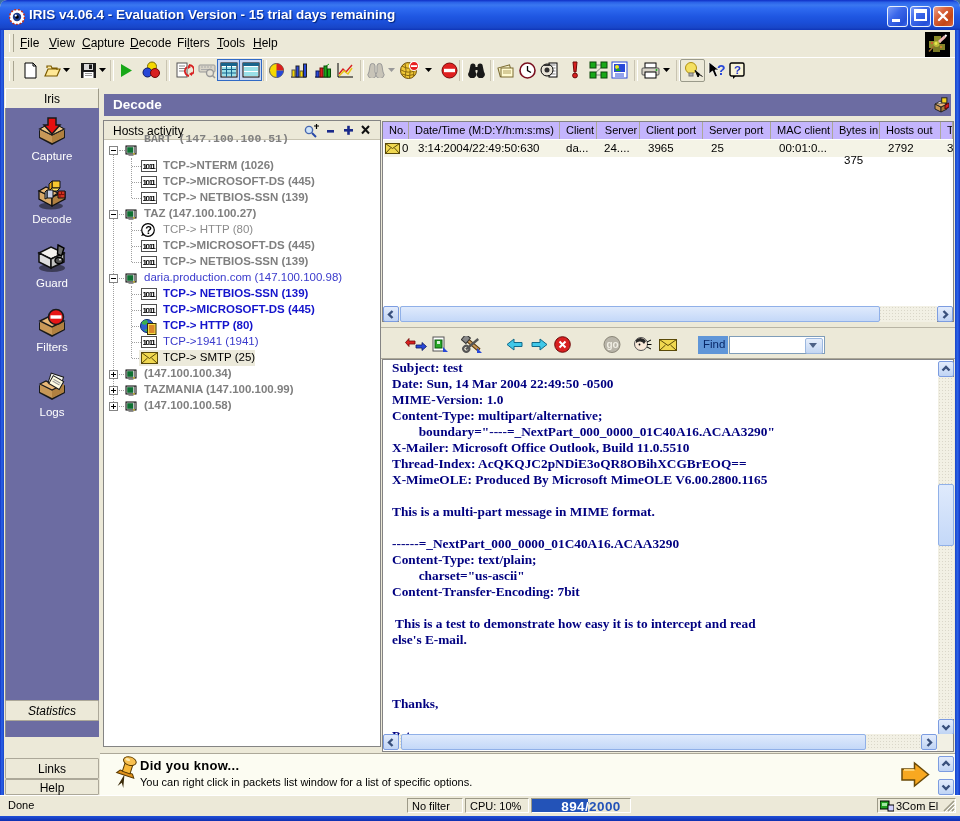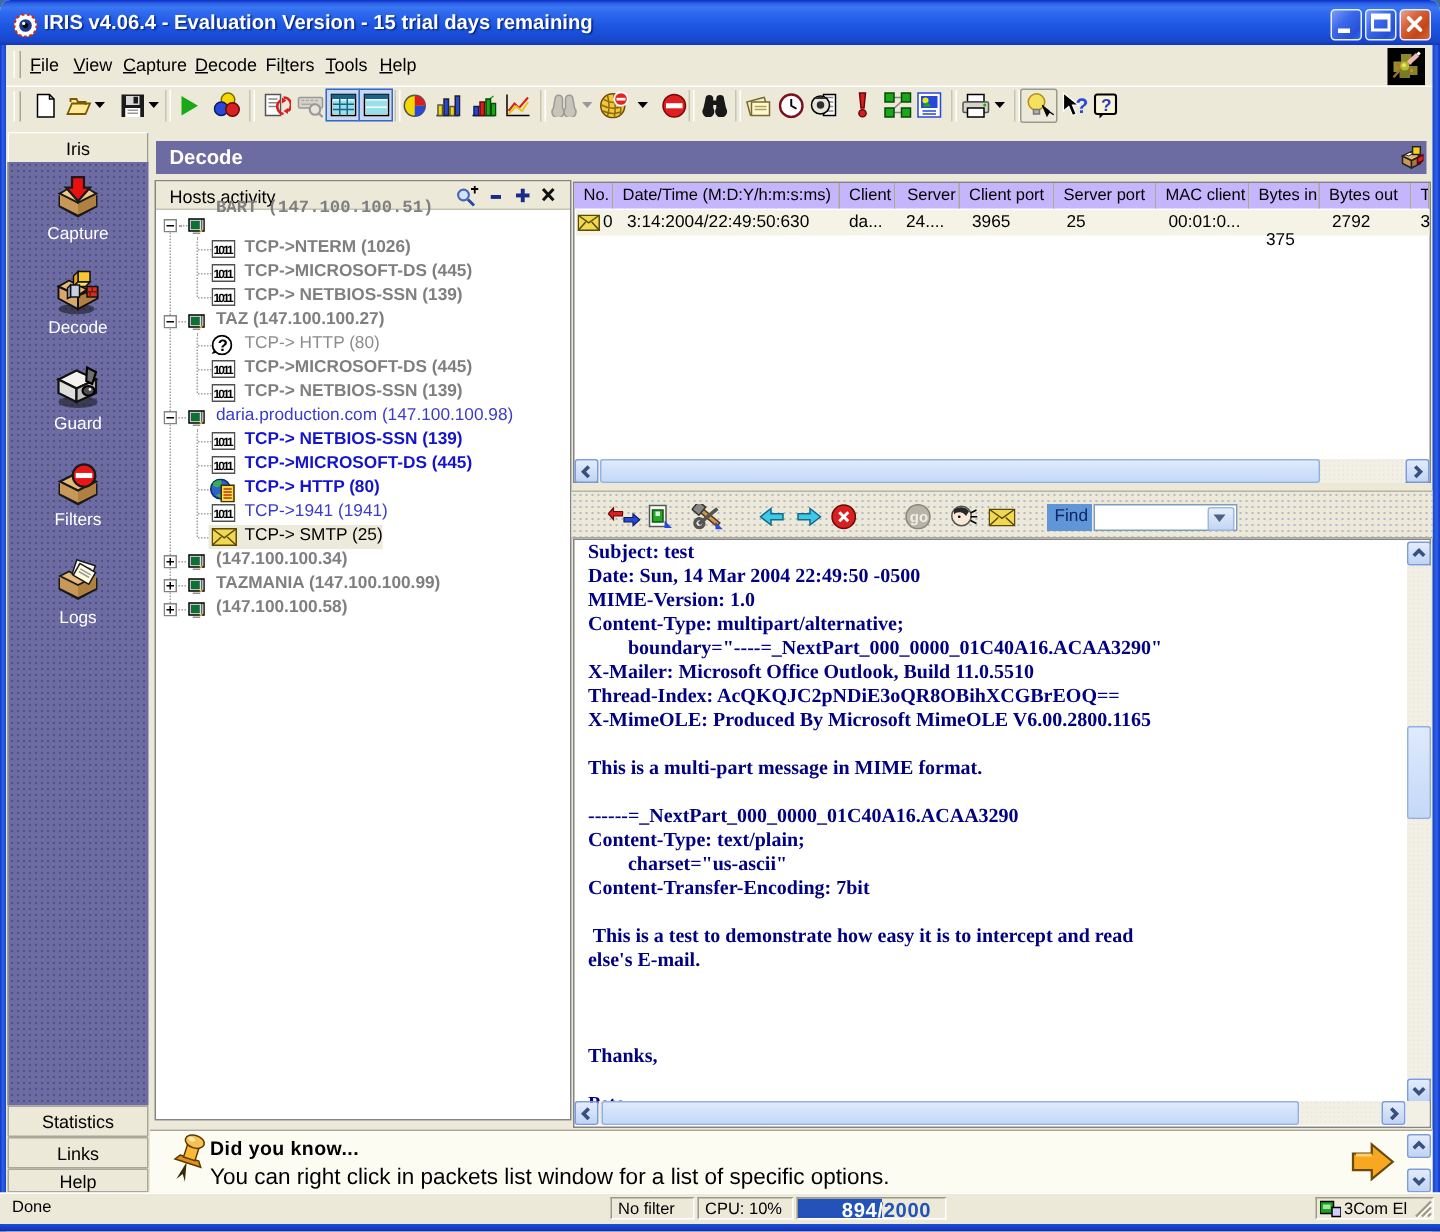--- a/index.html
+++ b/index.html
@@ -411,21 +411,21 @@
           <rect x="13" y="4" width="13" height="10" fill="#f8f8f0" stroke="#1a1a1a"></rect>
           <path d="M15 7 h9 M15 9 h9 M15 11 h9" stroke="#888"></path>
         </g>
     <g transform="rotate(30 20 12)">
           <rect x="14" y="7" width="12" height="9" fill="#fffce0" stroke="#1a1a1a"></rect>
           <path d="M16 10 h8 M16 12 h8" stroke="#999"></path>
         </g>
   </svg>
     </div>
   <div class="abs" style="left:5px;top:406px;width:94px;text-align:center;color:#fff;font-size:11.5px;">Logs</div>
-  <div class="abs sbtn" style="top:737px;">Statistics</div>
+  <div class="abs sbtn" style="top:700px;font-style:italic;">Statistics</div>
   <div class="abs sbtn" style="top:758px;">Links</div>
   <div class="abs sbtn" style="top:779px;height:16px;padding-top:1px;">Help</div>
 
   <div class="abs banner pdots" style="left:104px;top:94px;width:847px;height:22px;"></div>
   <div class="abs" style="left:113px;top:97px;color:#fff;font-weight:bold;font-size:13.5px;">Decode</div>
   <div class="abs" style="left:933px;top:97px;">
       <svg width="16" height="16">
         <polygon points="2,7 2,12 8,15 8,10" fill="#c89858" stroke="#222"></polygon>
         <polygon points="14,7 14,12 8,15 8,10" fill="#a87838" stroke="#222"></polygon>
         <polygon points="2,7 8,4 14,7 8,10" fill="#e8b878" stroke="#222"></polygon>
@@ -670,21 +670,21 @@
 
   <div class="abs" style="left:382px;top:121px;width:572px;height:201px;background:#fff;border:1px solid #848484;box-sizing:border-box;"></div>
   <div class="abs hdrbtn dots" style="left:383px;top:122px;width:26px;">No.</div>
   <div class="abs hdrbtn dots" style="left:409px;top:122px;width:151px;">Date/Time (M:D:Y/h:m:s:ms)</div>
   <div class="abs hdrbtn dots" style="left:560px;top:122px;width:37px;">Client</div>
   <div class="abs hdrbtn dots" style="left:597px;top:122px;width:43px;text-align:center;">Server</div>
   <div class="abs hdrbtn dots" style="left:640px;top:122px;width:63px;">Client port</div>
   <div class="abs hdrbtn dots" style="left:703px;top:122px;width:68px;">Server port</div>
   <div class="abs hdrbtn dots" style="left:771px;top:122px;width:62px;">MAC client</div>
   <div class="abs hdrbtn dots" style="left:833px;top:122px;width:47px;">Bytes in</div>
-  <div class="abs hdrbtn dots" style="left:880px;top:122px;width:61px;">Bytes out</div>
+  <div class="abs hdrbtn dots" style="left:880px;top:122px;width:61px;">Hosts out</div>
   <div class="abs hdrbtn dots" style="left:941px;top:122px;width:12px;">Total</div>
   <div class="abs" style="left:384px;top:140px;width:569px;height:17px;background:#f4f3e6;"></div>
 <div class="abs" style="left:385px;top:143px;">
       <svg width="15" height="11">
         <rect x="0.5" y="0.5" width="14" height="10" fill="#f0d850" stroke="#5a4a08"></rect>
         <path d="M0.5 0.5 L7.5 5.5 L14.5 0.5 M0.5 10.5 L5.5 5 M14.5 10.5 L9.5 5" stroke="#5a4a08" fill="none"></path>
       </svg>
     </div>
   <div class="abs" style="left:402px;top:142px;font-size:11.5px;white-space:nowrap;">0</div>
   <div class="abs" style="left:418px;top:142px;font-size:11.5px;white-space:nowrap;">3:14:2004/22:49:50:630</div>
@@ -840,21 +840,21 @@
         <g transform="rotate(18 15 18)">
 <path d="M14 20 L11 33 L14 28.5 L17 33 Z" fill="#3a2a08"></path>
 <path d="M8.5 17 h13 l2.5 3.5 h-18 z" fill="#e09018" stroke="#5a3a00" stroke-width="1"></path>
 <rect x="11" y="8" width="8" height="9.5" fill="#f8b838" stroke="#5a3a00" stroke-width="1"></rect>
 <path d="M8.5 5.5 a6.5 4.2 0 0 1 13 0 a6.5 4.2 0 0 1 -13 0" fill="#f8c050" stroke="#5a3a00" stroke-width="1"></path>
 <ellipse cx="12.5" cy="4.6" rx="2.4" ry="1.4" fill="#fdeab0"></ellipse>
         </g>
       </svg>
     </div>
   <div class="abs" style="left:140px;top:758px;font-size:13px;letter-spacing:0.3px;font-weight:bold;">Did you know...</div>
-  <div class="abs" style="left:140px;top:776px;font-size:15px;">You can right click in packets list window for a list of specific options.</div>
+  <div class="abs" style="left:140px;top:776px;font-size:11px;">You can right click in packets list window for a list of specific options.</div>
   <div class="abs" style="left:900px;top:760px;">
       <svg width="30" height="30">
 <path d="M28.5 14.5 L14.5 3 L14.5 9 L2 9 L2 20 L14.5 20 L14.5 26 Z" fill="#f8a820" stroke="#6a4a08" stroke-width="1.5"></path>
 <path d="M14.5 9 L4 9 L4 11 L14.5 11 Z" fill="#fdd070"></path>
       </svg>
     </div>
   <div class="abs xpbtn" style="left:938px;top:756px;">
       <svg width="14" height="14">
         <path d="M3.5 8.5 L7 5 L10.5 8.5" fill="none" stroke="#39507c" stroke-width="2.4"></path>
       </svg>

